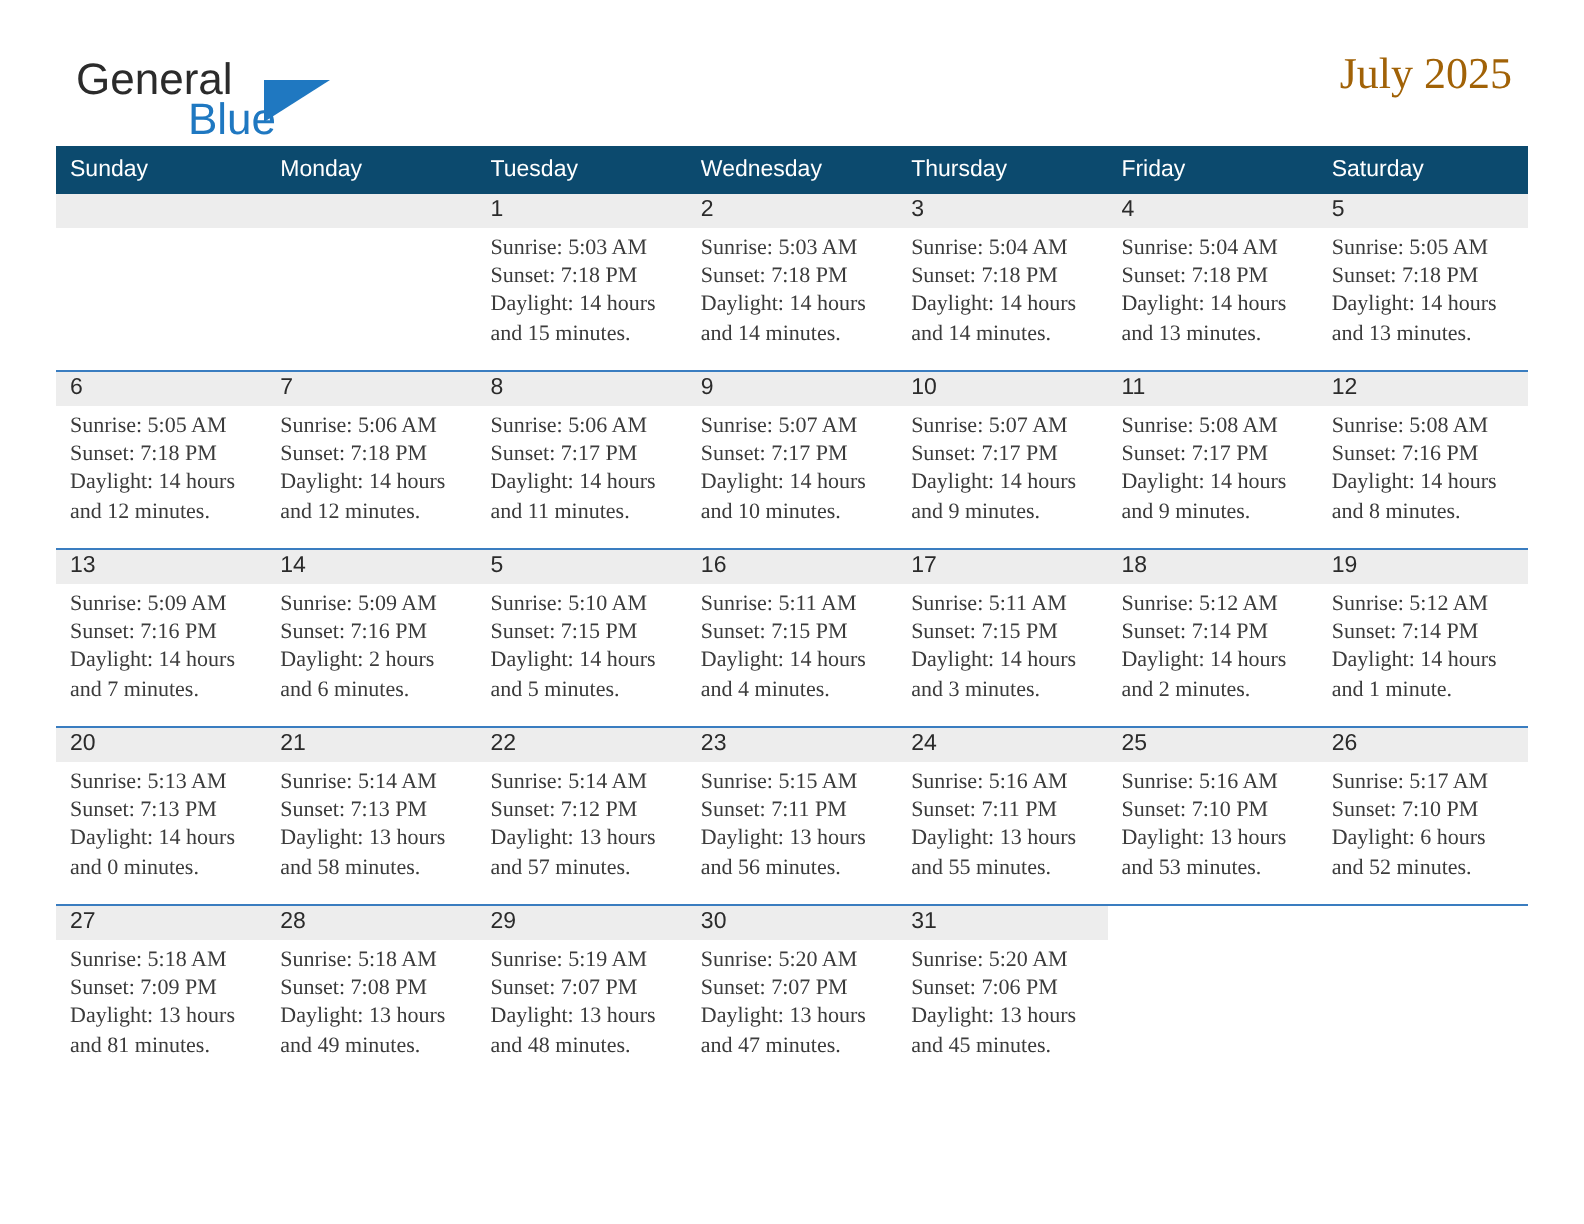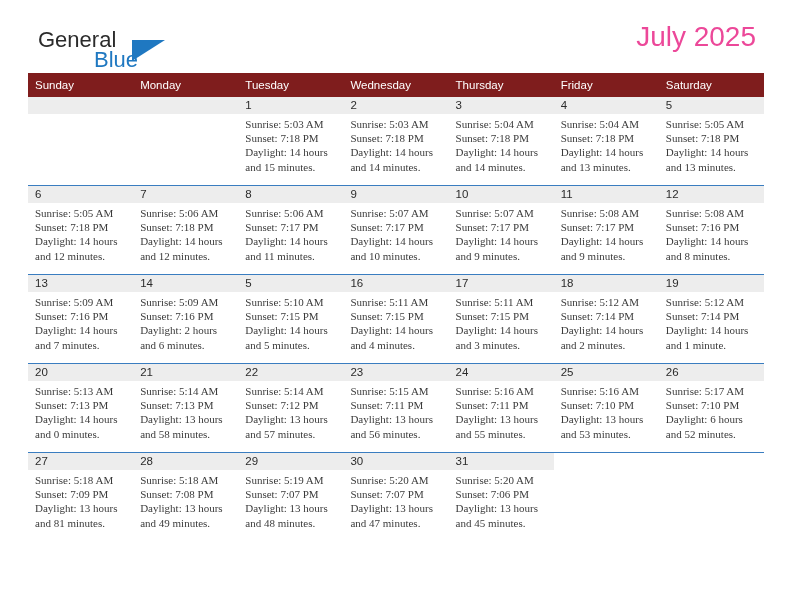--- a/index.html
+++ b/index.html
@@ -58,41 +58,42 @@
     border-left: 33px solid #1f78c1;
     border-bottom: 21px solid transparent;
   }
   .title-block {
     position: absolute;
     right: 8px;
     top: 22px;
     text-align: right;
   }
   .cal-title {
-    font-size: 28px;
-    color: #ec4899;
+    font-size: 22px;
+    color: #a16207;
     line-height: 30px;
     white-space: nowrap;
+    font-family: Liberation Serif, serif;
   }
   .cal-subtitle {
     font-size: 14px;
     color: #2b2b2b;
     line-height: 20px;
     margin-top: 6px;
     white-space: nowrap;
   }
 
   
   .calendar {
     width: 736px;
     border-collapse: collapse;
     table-layout: fixed;
   }
   .calendar th {
-    background: #7f1d1d;
+    background: #0c4a6e;
     color: #ffffff;
     font-size: 11.5px;
     font-weight: normal;
     text-align: left;
     padding: 6px 0 6px 7px;
     height: 10px;
   }
   .calendar td {
     vertical-align: top;
     padding: 0;

